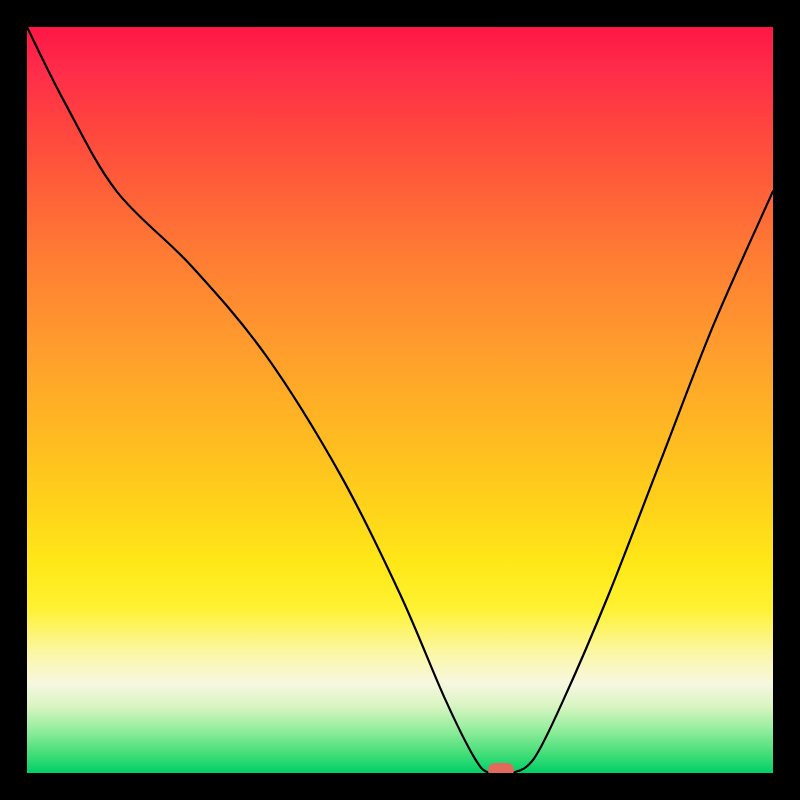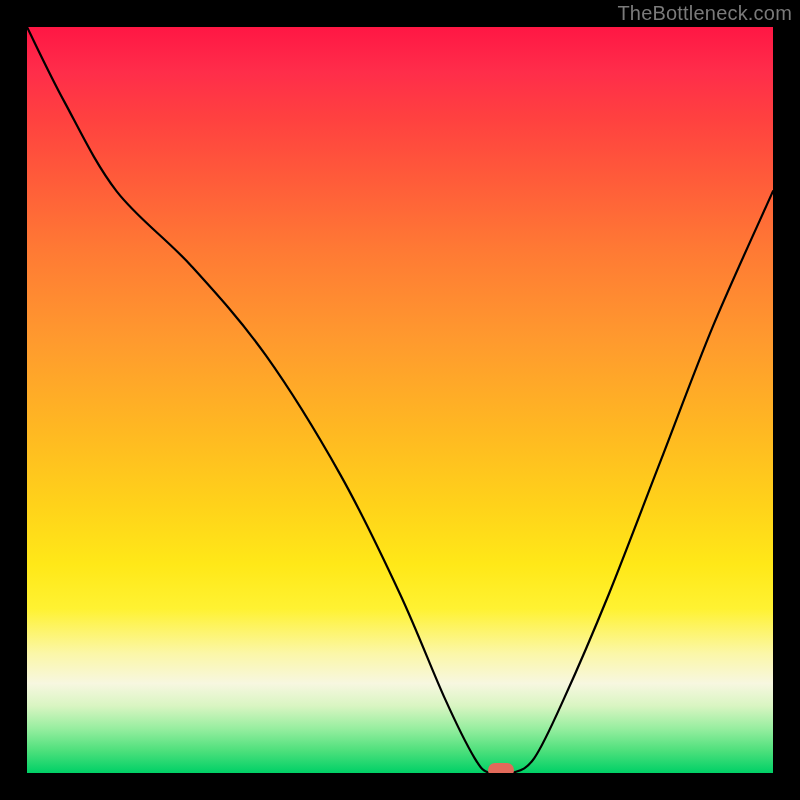--- a/index.html
+++ b/index.html
@@ -69,21 +69,20 @@
     background: #e26a5a;
     border-radius: 7px;
     z-index: 12;
     transform: translate(-50%, -50%);
   }
 </style>
 </head>
 <body>
 
 <div class="container">
-  <div class="watermark">TheBottleneck.com</div>
 
   <div class="plot-area">
     <div class="gradient"></div>
 
     <svg class="curve" viewBox="0 0 746 746" preserveAspectRatio="none">
       <path id="curve-path" d="M 0.0 0.0 C 6.2 12.4, 22.4 47.2, 37.3 74.6 C 52.2 102.0, 68.4 136.8, 89.5 164.1 C 110.7 191.5, 139.3 211.4, 164.1 238.7 C 189.0 266.1, 213.9 293.4, 238.7 328.2 C 263.6 363.1, 290.9 407.8, 313.3 447.6 C 335.7 487.4, 355.6 529.7, 373.0 567.0 C 390.4 604.3, 405.3 644.0, 417.8 671.4 C 430.2 698.8, 440.1 718.6, 447.6 731.1 C 455.1 743.5, 456.3 743.5, 462.5 746.0 C 468.7 748.5, 477.4 748.5, 484.9 746.0 C 492.4 743.5, 498.6 743.5, 507.3 731.1 C 516.0 718.6, 524.7 698.8, 537.1 671.4 C 549.6 644.0, 565.7 606.7, 581.9 567.0 C 598.0 527.2, 616.7 477.4, 634.1 432.7 C 651.5 387.9, 667.7 343.2, 686.3 298.4 C 705.0 253.6, 736.1 186.5, 746.0 164.1" fill="none" stroke="#000" stroke-width="2.2" stroke-linecap="round" stroke-linejoin="round"></path>
     </svg>
 
     <div class="marker" id="marker" style="left: 473.71px; top: 743px;"></div>
   </div>

